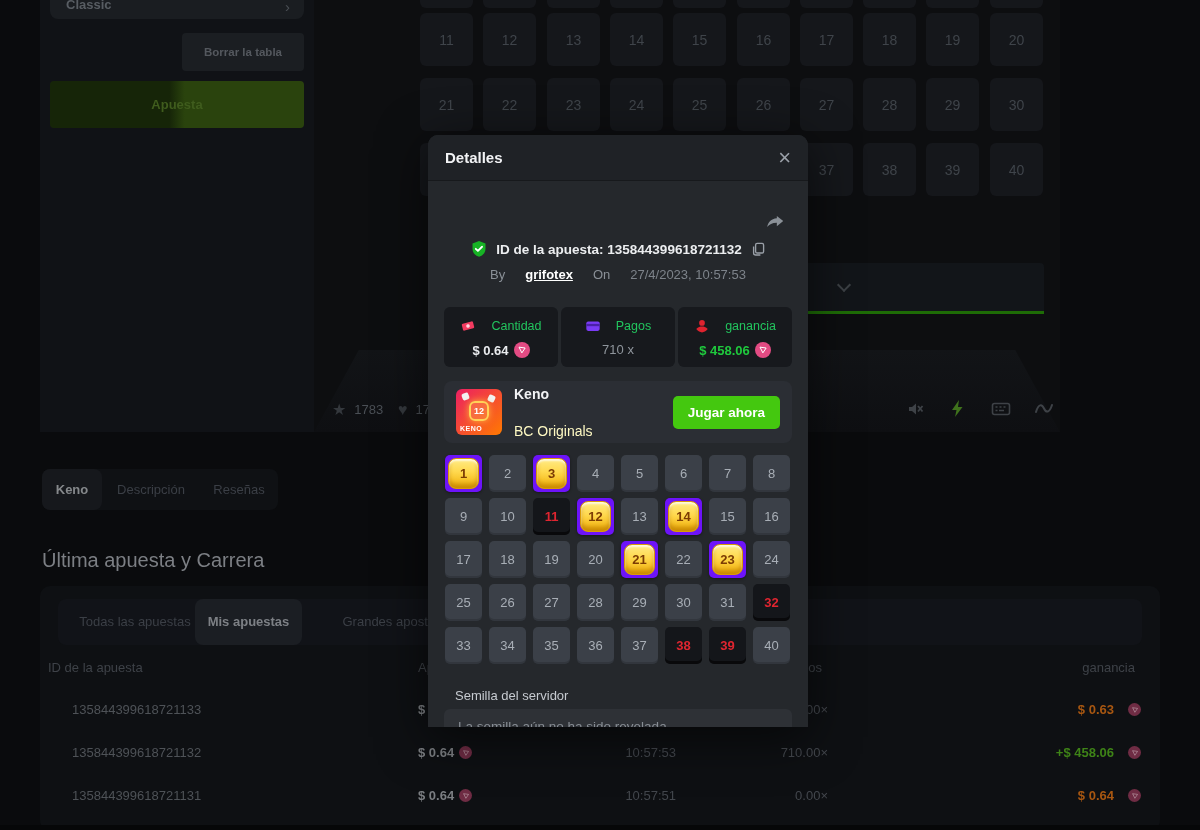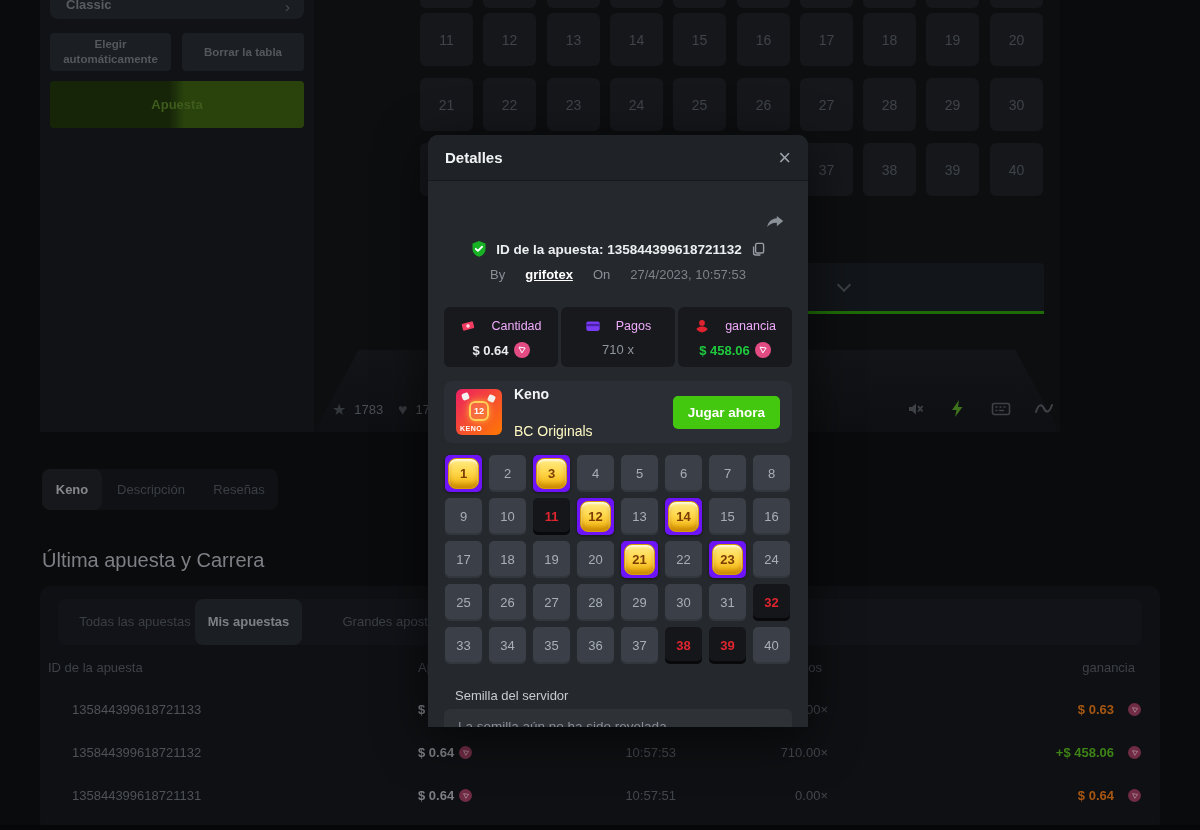--- a/index.html
+++ b/index.html
@@ -61,21 +61,21 @@
                   justify-content:space-between; padding:0 17px; }
   .modal-title { color:#f2f3f5; font-size:15px; font-weight:700; }
   .modal-close { color:#9aa0a8; font-size:22px; line-height:22px; cursor:pointer; }
   .share-row { margin:30px 22px 0 0; height:22px; display:flex; justify-content:flex-end; }
   .id-row { margin-top:6px; height:20px; display:flex; align-items:center; justify-content:center; gap:8px;
             color:#eceef0; font-size:13.5px; font-weight:600; }
   .by-row { margin-top:6px; height:18px; display:flex; align-items:center; justify-content:center; gap:20px; font-size:13px; color:#8a9097; }
   .by-user { color:#ffffff; font-weight:700; text-decoration:underline;text-align:right; }
   .stats-grid { margin:24px 16px 0; height:60px; display:grid; grid-template-columns:1fr 1fr 1fr; gap:3px; }
   .stat-box { background:#17191d; border-radius:6px; display:flex; flex-direction:column; align-items:center; }
-  .stat-label { margin-top:11px; display:flex; align-items:center; gap:15px; color:#f0abfc; font-size:12.5px; }
+  .stat-label { margin-top:11px; display:flex; align-items:center; gap:15px; color:#22c55e; font-size:12.5px; }
   .stat-value { margin-top:8px; display:flex; align-items:center; gap:5px; font-size:13px; font-weight:700; }
   .coin { width:16px; height:16px; border-radius:50%; background:#e34b83; display:inline-flex; align-items:center; justify-content:center; flex:none; }
   .game-card { margin:14px 16px 0; height:62px; background:#2b2e34; border-radius:8px; display:flex; align-items:center; padding:0 12px; gap:12px; }
   .keno-icon { width:46px; height:46px; border-radius:6px; background:linear-gradient(135deg,#ec1f63,#ff7a00); position:relative; flex:none; overflow:hidden; }
   .keno-chip { position:absolute; left:13px; top:12px; width:20px; height:20px; border:2px solid #ffd257; border-radius:6px;
                background:rgba(255,210,100,.25); box-shadow:0 0 7px rgba(255,190,60,.9); color:#fff; font-size:9px; font-weight:700;
                display:flex; align-items:center; justify-content:center; }
   .keno-mini { position:absolute; width:7px; height:7px; background:#f2f2f2; border-radius:2px; }
   .keno-word { position:absolute; left:4px; bottom:3px; color:#fff; font-size:7px; font-weight:700; letter-spacing:.5px; }
   .game-name { color:#f2f3f5; font-size:14px; font-weight:600; }
@@ -98,21 +98,20 @@
 <body>
 
 <div class="screen">
 
   <div class="game-area">
     <div class="left-panel">
       <div class="classic-box">
         <span class="classic-label">Classic</span>
         <span class="classic-chev">›</span>
       </div>
-      <div class="panel-btn" style="left:10px;width:121px;">Elegir automáticamente</div>
       <div class="panel-btn" style="left:142px;width:122px;">Borrar la tabla</div>
       <div class="bet-btn">Apuesta</div>
     </div>
 
     <div id="bg-board">
         <div class="btile" style="left: 380px; top: -45px;"></div>
         <div class="btile" style="left: 443px; top: -45px;"></div>
         <div class="btile" style="left: 507px; top: -45px;"></div>
         <div class="btile" style="left: 570px; top: -45px;"></div>
         <div class="btile" style="left: 633px; top: -45px;"></div>

